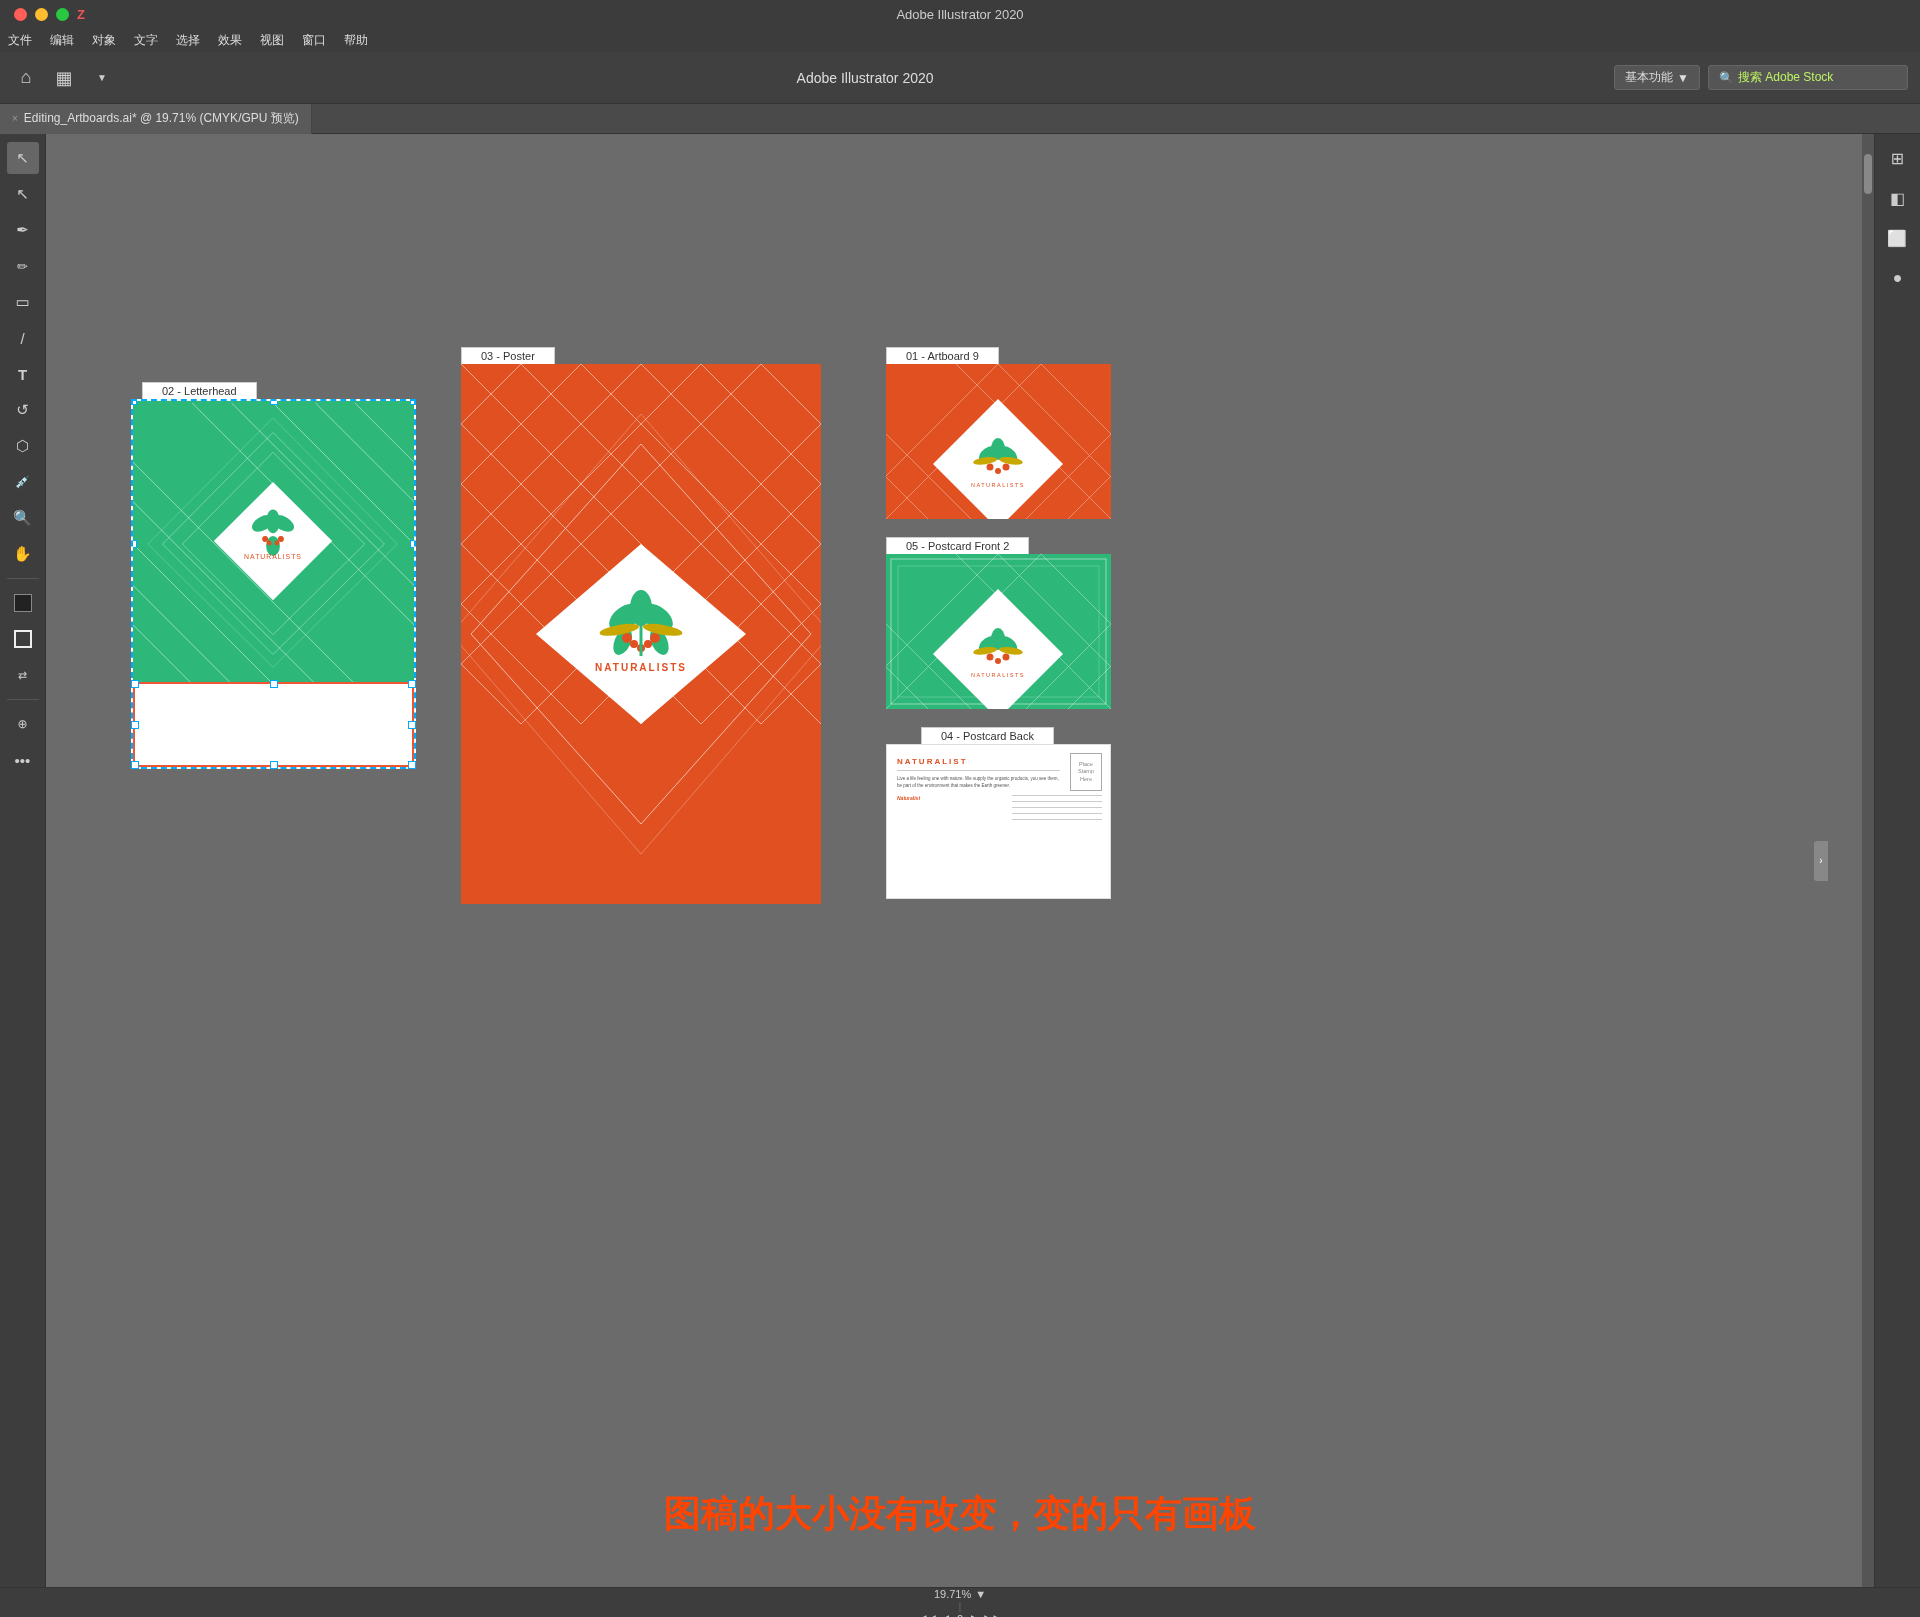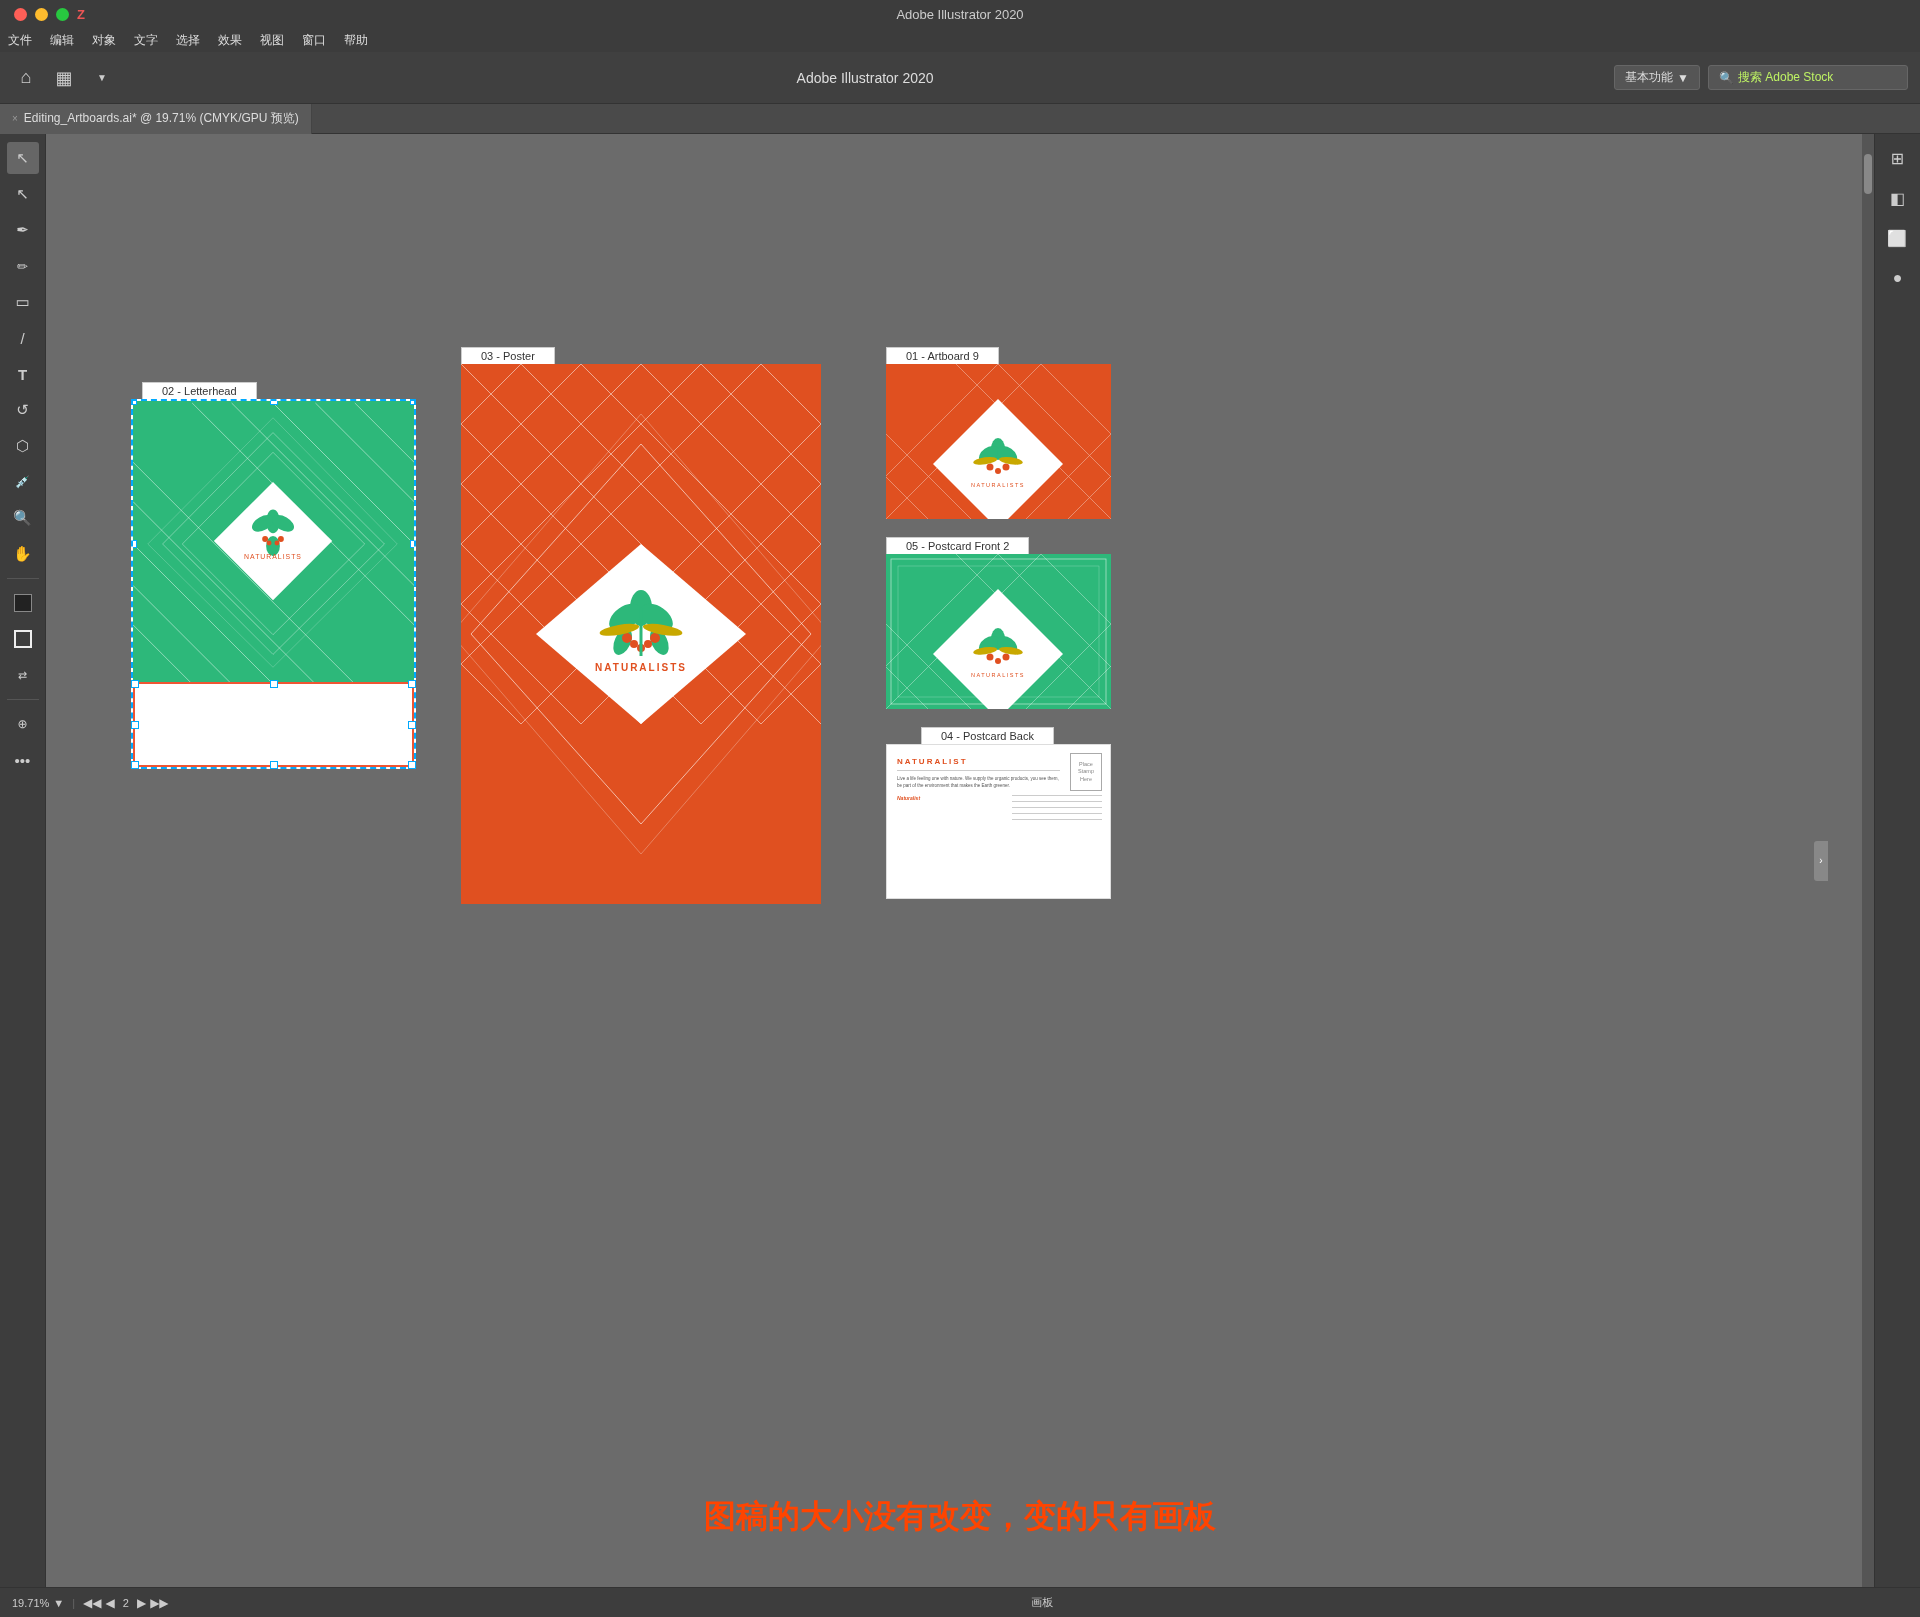--- a/index.html
+++ b/index.html
@@ -290,24 +290,24 @@
     }
 
     
     #bottom-bar {
       width: 100%;
       height: 30px;
       background: #3d3d3d;
       display: flex;
       align-items: center;
       padding: 0 12px;
-      gap: 8px;
       font-size: 11px;
       color: #ccc;
       border-top: 1px solid #333;
+      flex-direction: column;
     }
     .bottom-zoom {
       display: flex;
       align-items: center;
       gap: 4px;
     }
     .bottom-nav {
       display: flex;
       align-items: center;
       gap: 4px;
@@ -323,21 +323,21 @@
       font-size: 12px;
       cursor: pointer;
     }
 
     
     .caption-text {
       position: absolute;
       bottom: 48px;
       left: 50%;
       transform: translateX(-50%);
-      font-size: 32px;
+      font-size: 37px;
       font-weight: bold;
       color: #ff4400;
       white-space: nowrap;
       text-shadow: none;
     }
 
     
     .pattern-svg {
       position: absolute;
       top: 0; left: 0;

